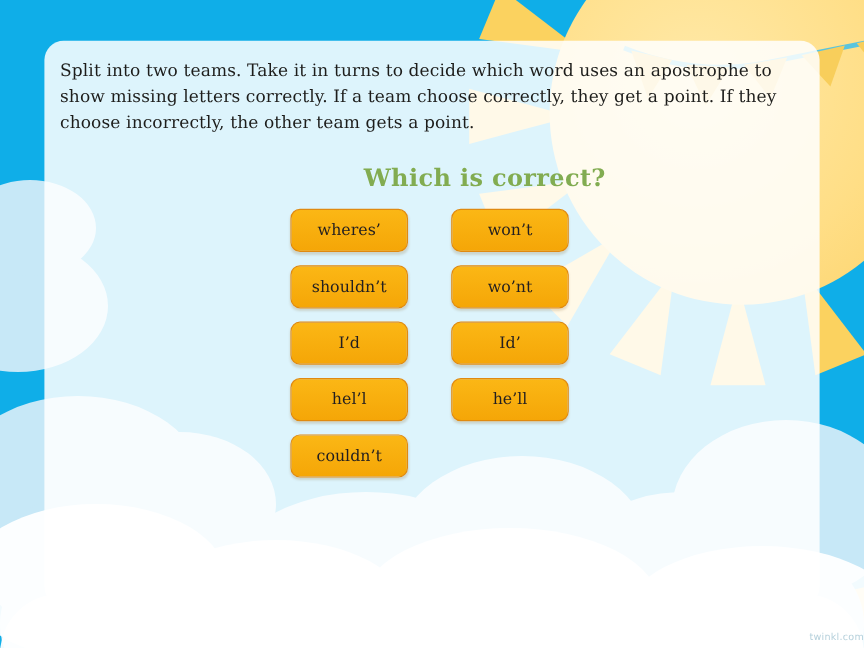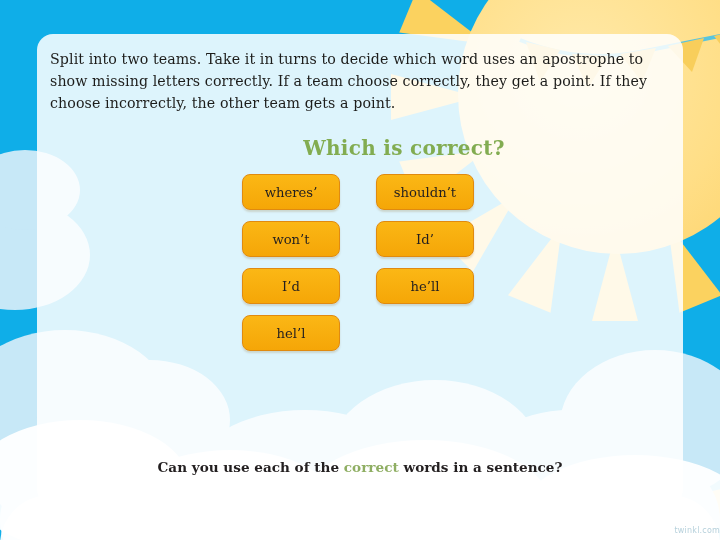--- a/index.html
+++ b/index.html
@@ -235,27 +235,26 @@
   </div>
 
   <div id="card">
 
     <div class="instructions">Split into two teams. Take it in turns to decide which word uses an apostrophe to show missing letters correctly. If a team choose correctly, they get a point. If they choose incorrectly, the other team gets a point.</div>
 
     <div class="heading">Which is correct?</div>
 
     <div id="grid">
         <div class="word-btn">wheres’</div>
+        <div class="word-btn">won’t</div>
         <div class="word-btn">shouldn’t</div>
-        <div class="word-btn">won’t</div>
+        <div class="word-btn">wo’nt</div>
+        <div class="word-btn">I’d</div>
         <div class="word-btn">Id’</div>
-        <div class="word-btn">I’d</div>
+        <div class="word-btn">hel’l</div>
         <div class="word-btn">he’ll</div>
-        <div class="word-btn">hel’l</div>
+        <div class="word-btn">couldn’t</div>
       </div>
 
-    <div class="footer">
-      <span>Can you use each of the </span><span class="hl">correct</span><span> words in a sentence?</span>
-    </div>
   </div>
 
   <div class="watermark">twinkl.com</div>
 </div>
 
 </body></html>

